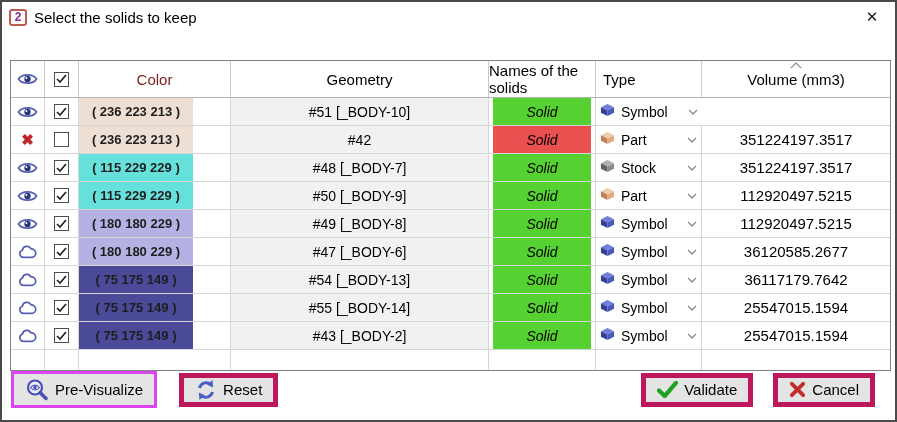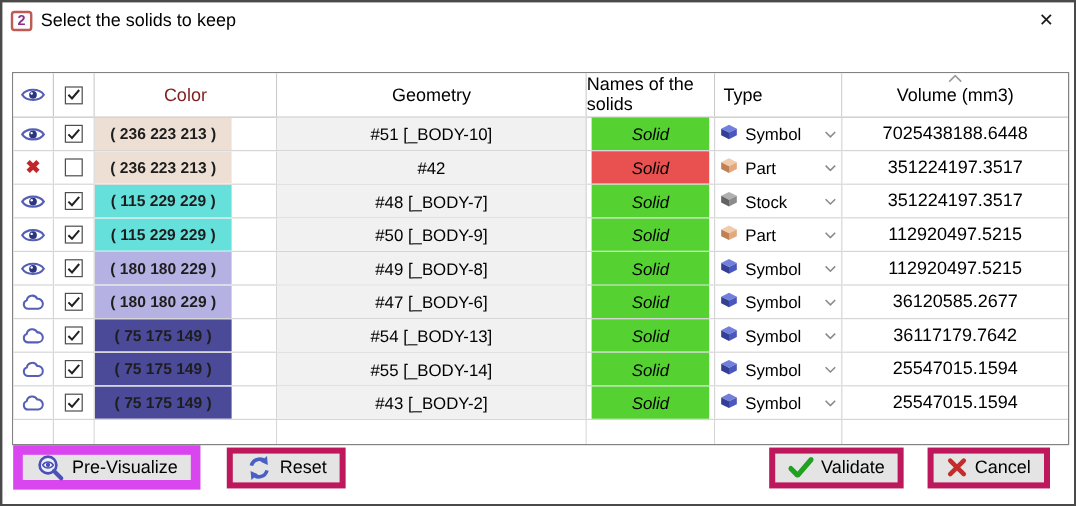--- a/index.html
+++ b/index.html
@@ -38,21 +38,21 @@
   .checkbox{box-sizing:border-box;width:15px;height:15px;border:1px solid #4d4d4d;background:#fff;
     display:flex;align-items:center;justify-content:center;}
   .vis{display:flex;align-items:center;justify-content:center;line-height:0;}
   .xmark{color:#c0272b;font-weight:bold;font-size:15px;line-height:1;}
   .tr.empty .td{background:#fff;}
 
   
   .footer{position:absolute;left:9px;right:20px;top:369px;display:flex;align-items:center;}
   .btn{box-sizing:border-box;display:inline-flex;align-items:center;gap:6px;height:34px;padding:0 11px;
     background:#e4e4e4;border:5px solid #be185d;font-size:15px;color:#000;font-family:"Liberation Sans",sans-serif;}
-  .btn.focus{border:8px solid #d946ef;height:37px;}
+  .btn.focus{border:3px solid #d946ef;height:37px;}
   .bicon{display:flex;align-items:center;line-height:0;}
   #btn-reset{margin-left:22px;}
   #btn-validate{margin-left:auto;}
   #btn-cancel{margin-left:20px;}
 </style>
 </head>
 <body>
 
 <div class="dialog">
 
@@ -124,21 +124,20 @@
                 <polygon points="1,4.5 8,8 8,14 1,10.5" fill="#333f96"></polygon>
                 <polygon points="15,4.5 8,8 8,14 15,10.5" fill="#4a58be"></polygon>
               </svg></span>
         <span class="type-label">Symbol</span>
         <span class="type-chevron">
           <svg width="10" height="6" viewBox="0 0 10 6">
                 <polyline points="1,1 5,5 9,1" fill="none" stroke="#8a8a8a" stroke-width="1.3"></polyline>
               </svg>
         </span>
       </div>
-      <div class="td col-volume">7025438188.6448</div>
     </div>
         <div class="tr">
       <div class="td col-vis">
             <span class="vis xmark">✖</span>
           </div>
       <div class="td col-check">
             <span class="checkbox"></span>
           </div>
       <div class="td col-color">
             <span class="swatch" style="background: rgb(237, 223, 211);">( 236 223 213 )</span>

